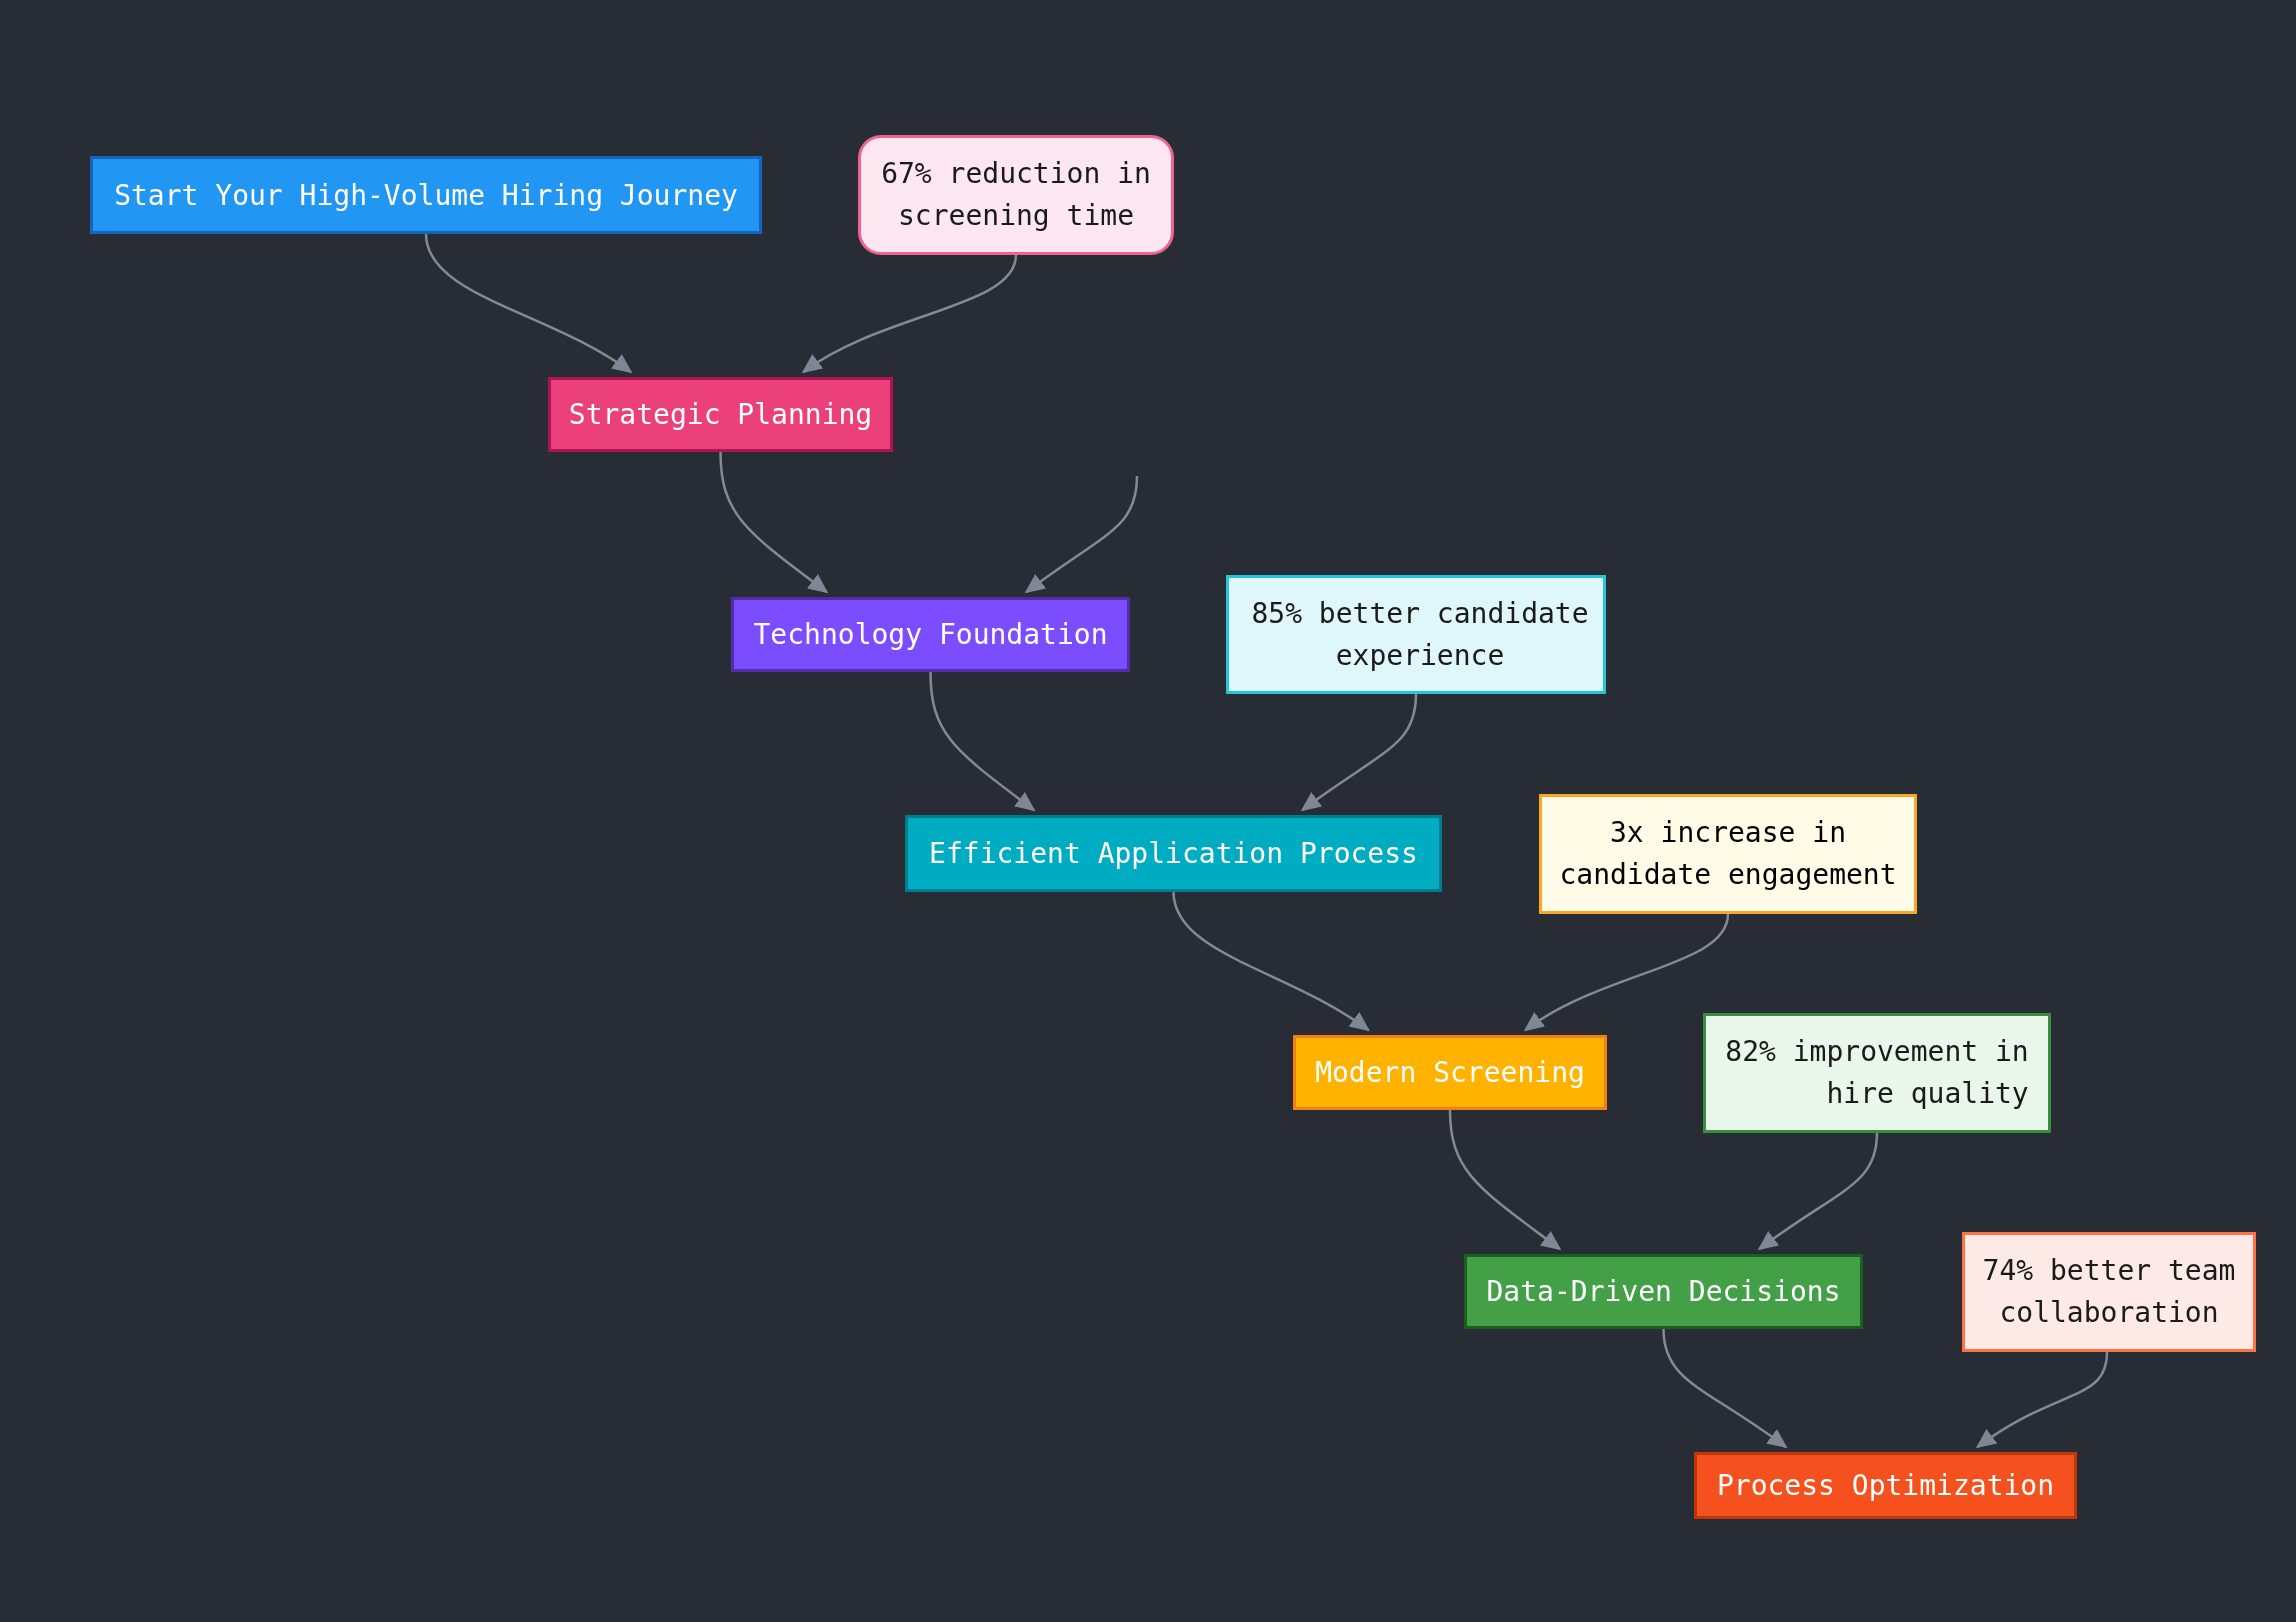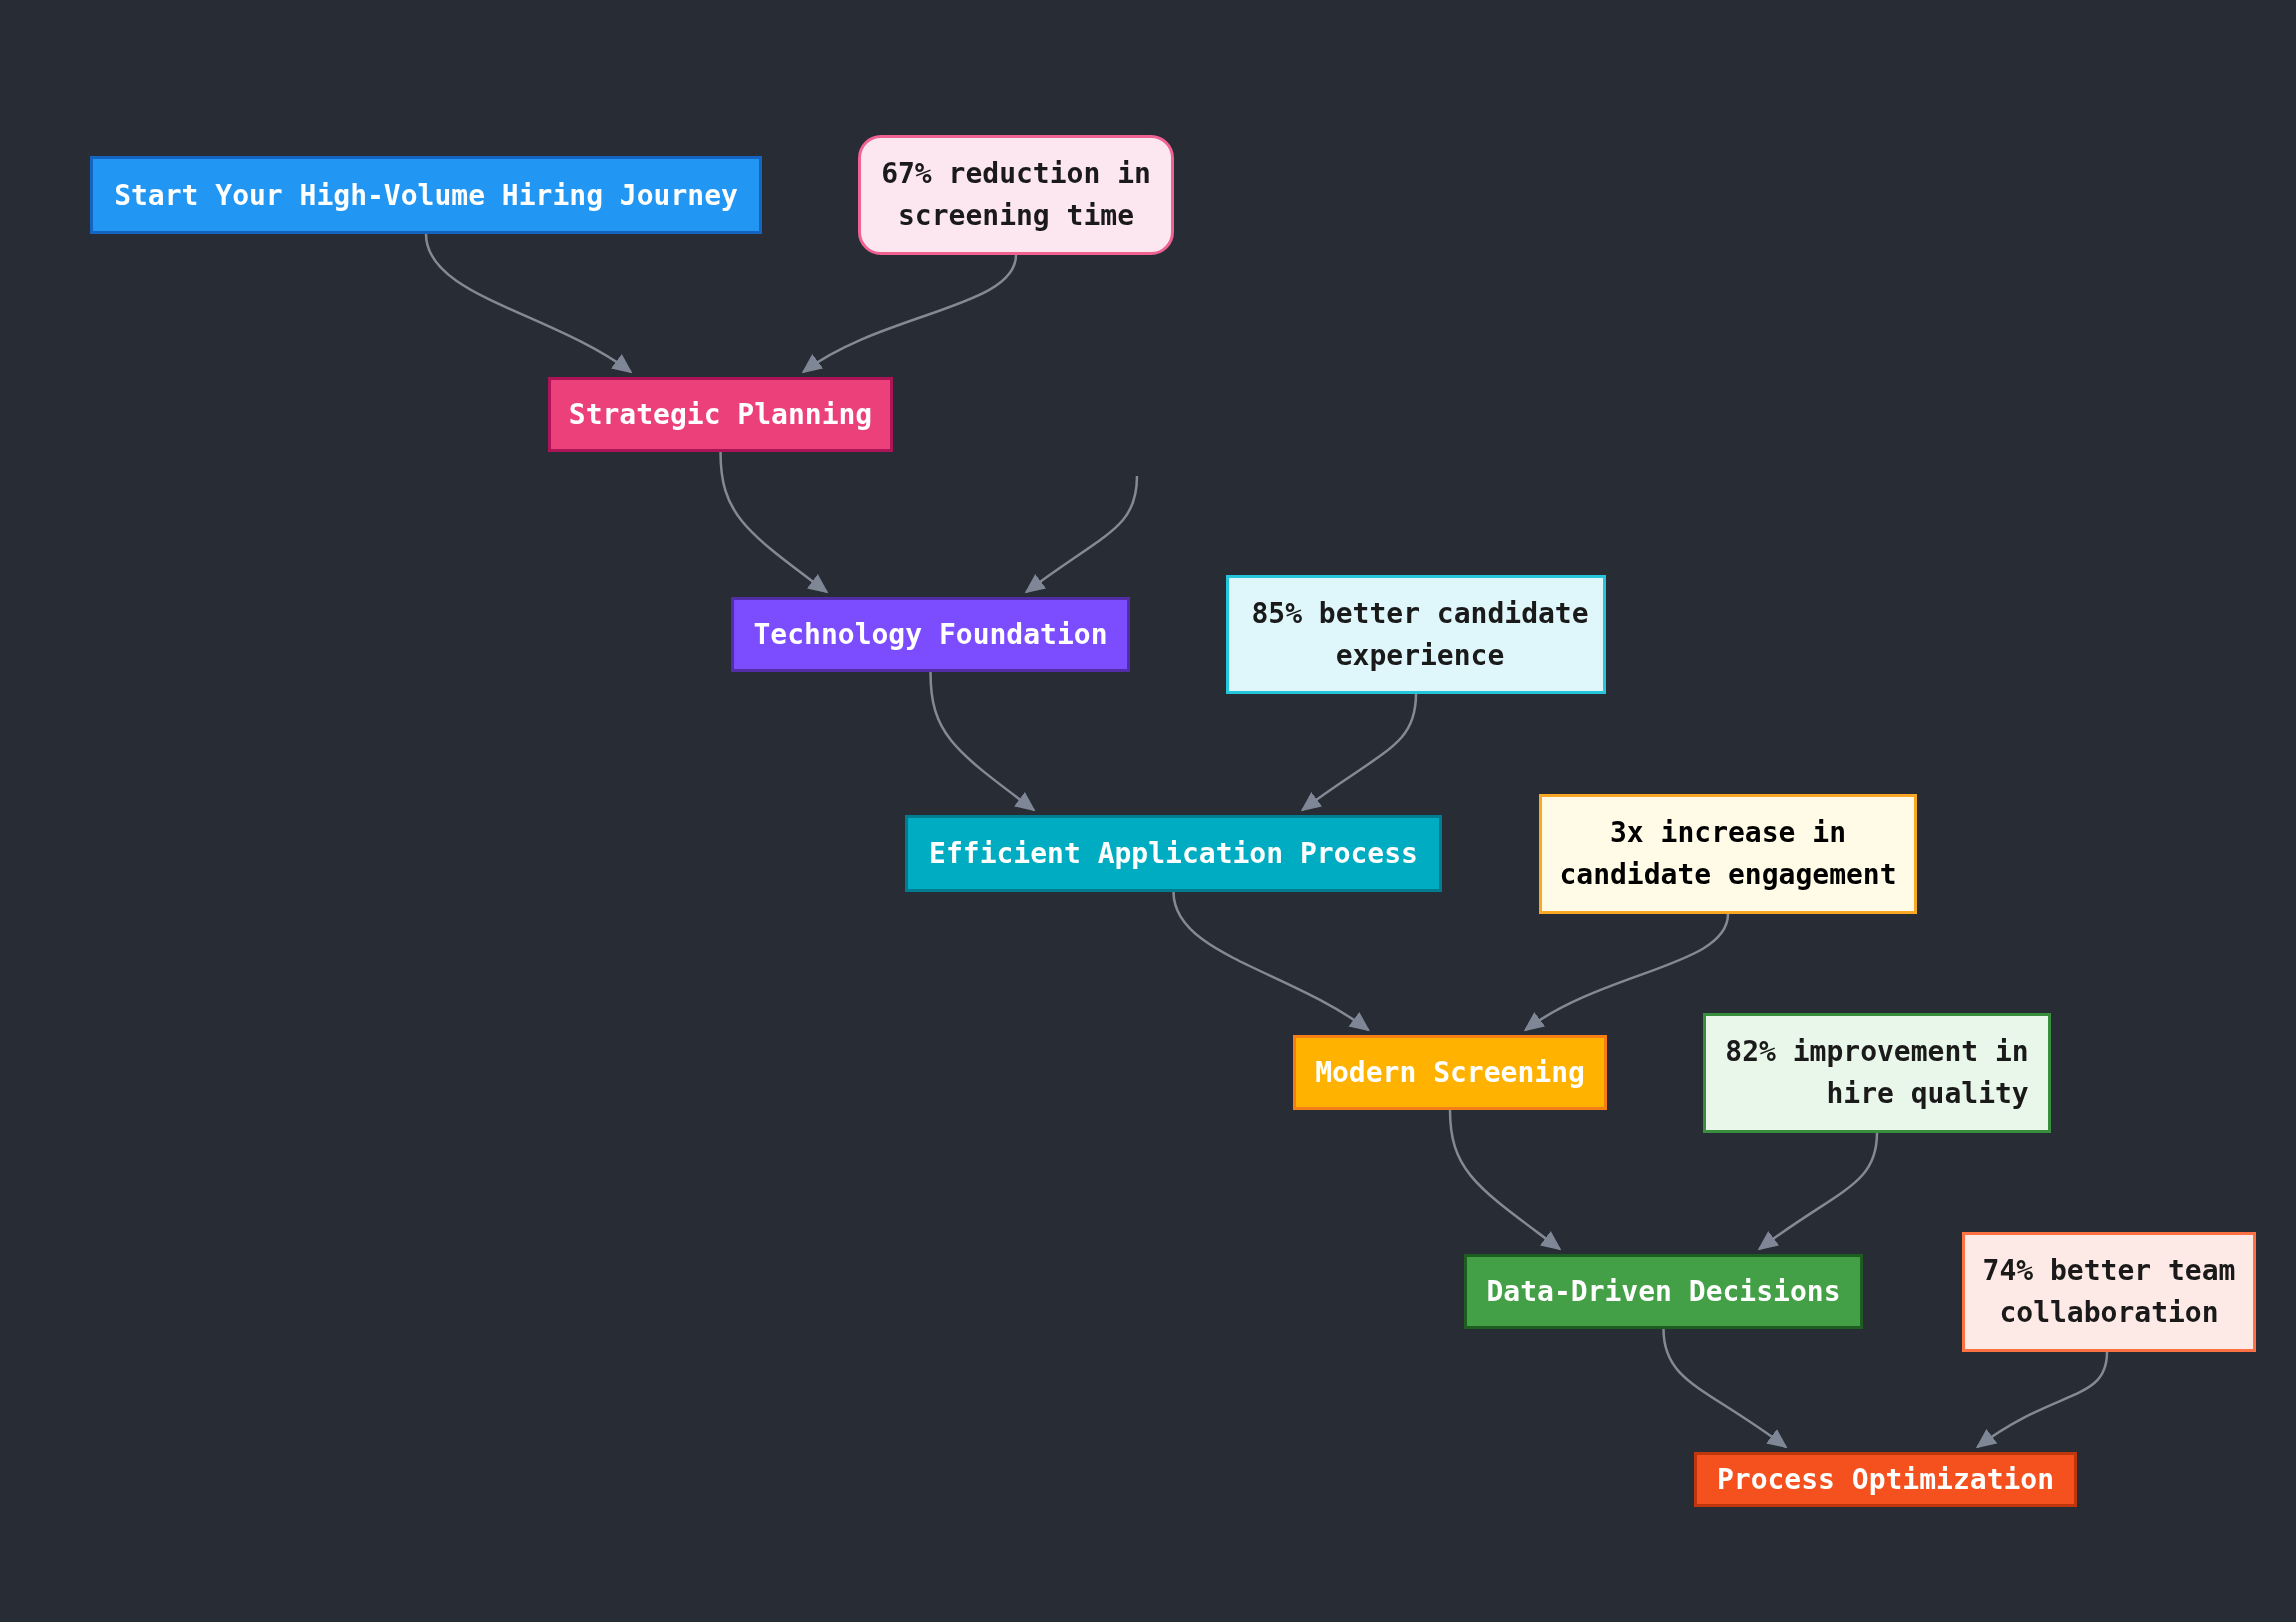--- a/index.html
+++ b/index.html
@@ -21,21 +21,20 @@
     position: absolute;
     left: 0;
     top: 0;
   }
   .node-layer {
     position: absolute;
     left: 0;
     top: 0;
     width: 100%;
     height: 100%;
-    font-weight: bold;
   }
   .node {
     position: absolute;
     box-sizing: border-box;
     border: 3px solid;
     display: flex;
     align-items: center;
     justify-content: center;
     font-size: 28px;
     text-align: center;
@@ -109,17 +108,17 @@
         <span>82% improvement in
 hire quality</span>
       </div>
       <div class="node stage" style="left: 1464px; top: 1254px; width: 399px; height: 75px; background: rgb(67, 160, 71); border-color: rgb(27, 94, 32); color: rgb(255, 255, 255);">
         <span>Data-Driven Decisions</span>
       </div>
       <div class="node stat" style="left: 1962px; top: 1232px; width: 294px; height: 120px; background: rgb(253, 234, 230); border-color: rgb(255, 112, 67); color: rgb(26, 26, 26);">
         <span>74% better team
 collaboration</span>
       </div>
-      <div class="node stage" style="left: 1694px; top: 1452px; width: 383px; height: 55px; background: rgb(244, 81, 30); border-color: rgb(191, 54, 12); color: rgb(255, 255, 255);">
+      <div class="node stage" style="left: 1694px; top: 1452px; width: 383px; height: 67px; background: rgb(244, 81, 30); border-color: rgb(191, 54, 12); color: rgb(255, 255, 255);">
         <span>Process Optimization</span>
       </div>
     </div>
 </div>
 
 </body></html>

